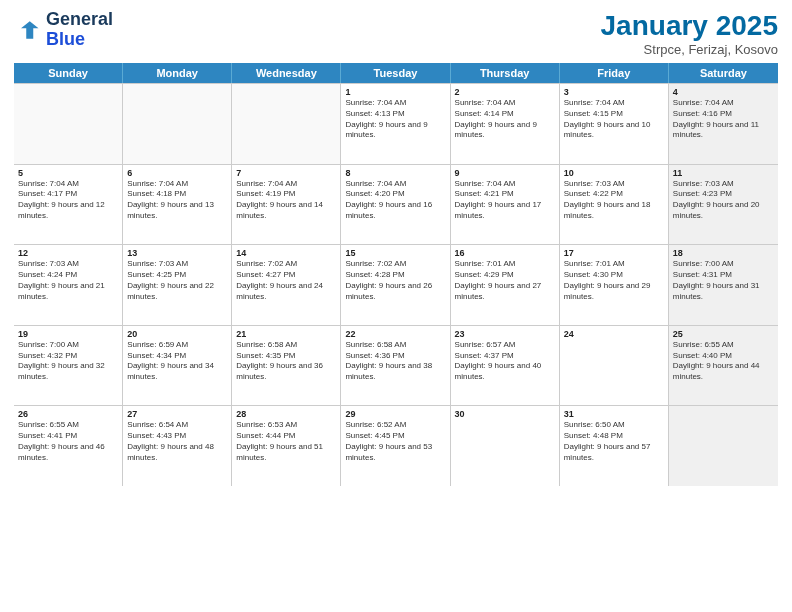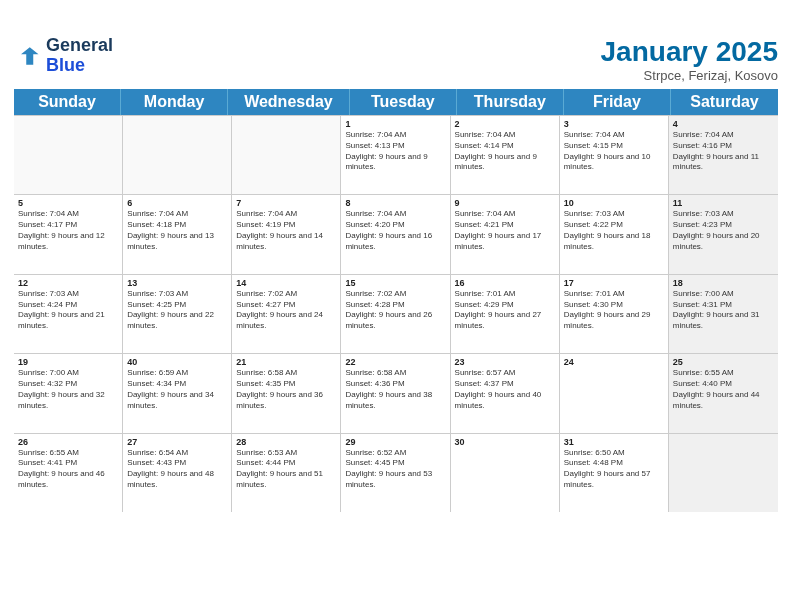--- a/index.html
+++ b/index.html
@@ -10,21 +10,20 @@
       height: 612px;
       overflow: hidden;
     }
     .page {
       width: 792px;
       height: 496px;
       background: #fff;
       display: flex;
       flex-direction: column;
       padding: 10px 14px 10px 14px;
-      margin-top: 26px;
     }
     .header {
       display: flex;
       justify-content: space-between;
       align-items: flex-start;
       margin-bottom: 6px;
     }
     .logo {
       display: flex;
       align-items: center;
@@ -60,21 +59,21 @@
       display: flex;
       flex-direction: column;
     }
     .cal-header {
       display: grid;
       grid-template-columns: repeat(7, 1fr);
       background: #2e86c1;
     }
     .cal-header-cell {
       color: #fff;
-      font-size: 16px;
+      font-size: 11px;
       font-weight: bold;
       text-align: center;
       padding: 4px 16px;
       border-right: 1px solid #5aaad4;
     }
     .cal-header-cell:last-child { border-right: none; }
     .cal-body {
       flex: 1;
       display: flex;
       flex-direction: column;
@@ -225,21 +224,21 @@
             <div class="day-num">18</div>
             <div class="cal-cell-text">Sunrise: 7:00 AM<br>Sunset: 4:31 PM<br>Daylight: 9 hours and 31 minutes.</div>
           </div>
         </div>
         <div class="cal-row">
           <div class="cal-cell">
             <div class="day-num">19</div>
             <div class="cal-cell-text">Sunrise: 7:00 AM<br>Sunset: 4:32 PM<br>Daylight: 9 hours and 32 minutes.</div>
           </div>
           <div class="cal-cell">
-            <div class="day-num">40</div>
+            <div class="day-num">20</div>
             <div class="cal-cell-text">Sunrise: 6:59 AM<br>Sunset: 4:34 PM<br>Daylight: 9 hours and 34 minutes.</div>
           </div>
           <div class="cal-cell">
             <div class="day-num">21</div>
             <div class="cal-cell-text">Sunrise: 6:58 AM<br>Sunset: 4:35 PM<br>Daylight: 9 hours and 36 minutes.</div>
           </div>
           <div class="cal-cell">
             <div class="day-num">22</div>
             <div class="cal-cell-text">Sunrise: 6:58 AM<br>Sunset: 4:36 PM<br>Daylight: 9 hours and 38 minutes.</div>
           </div>

